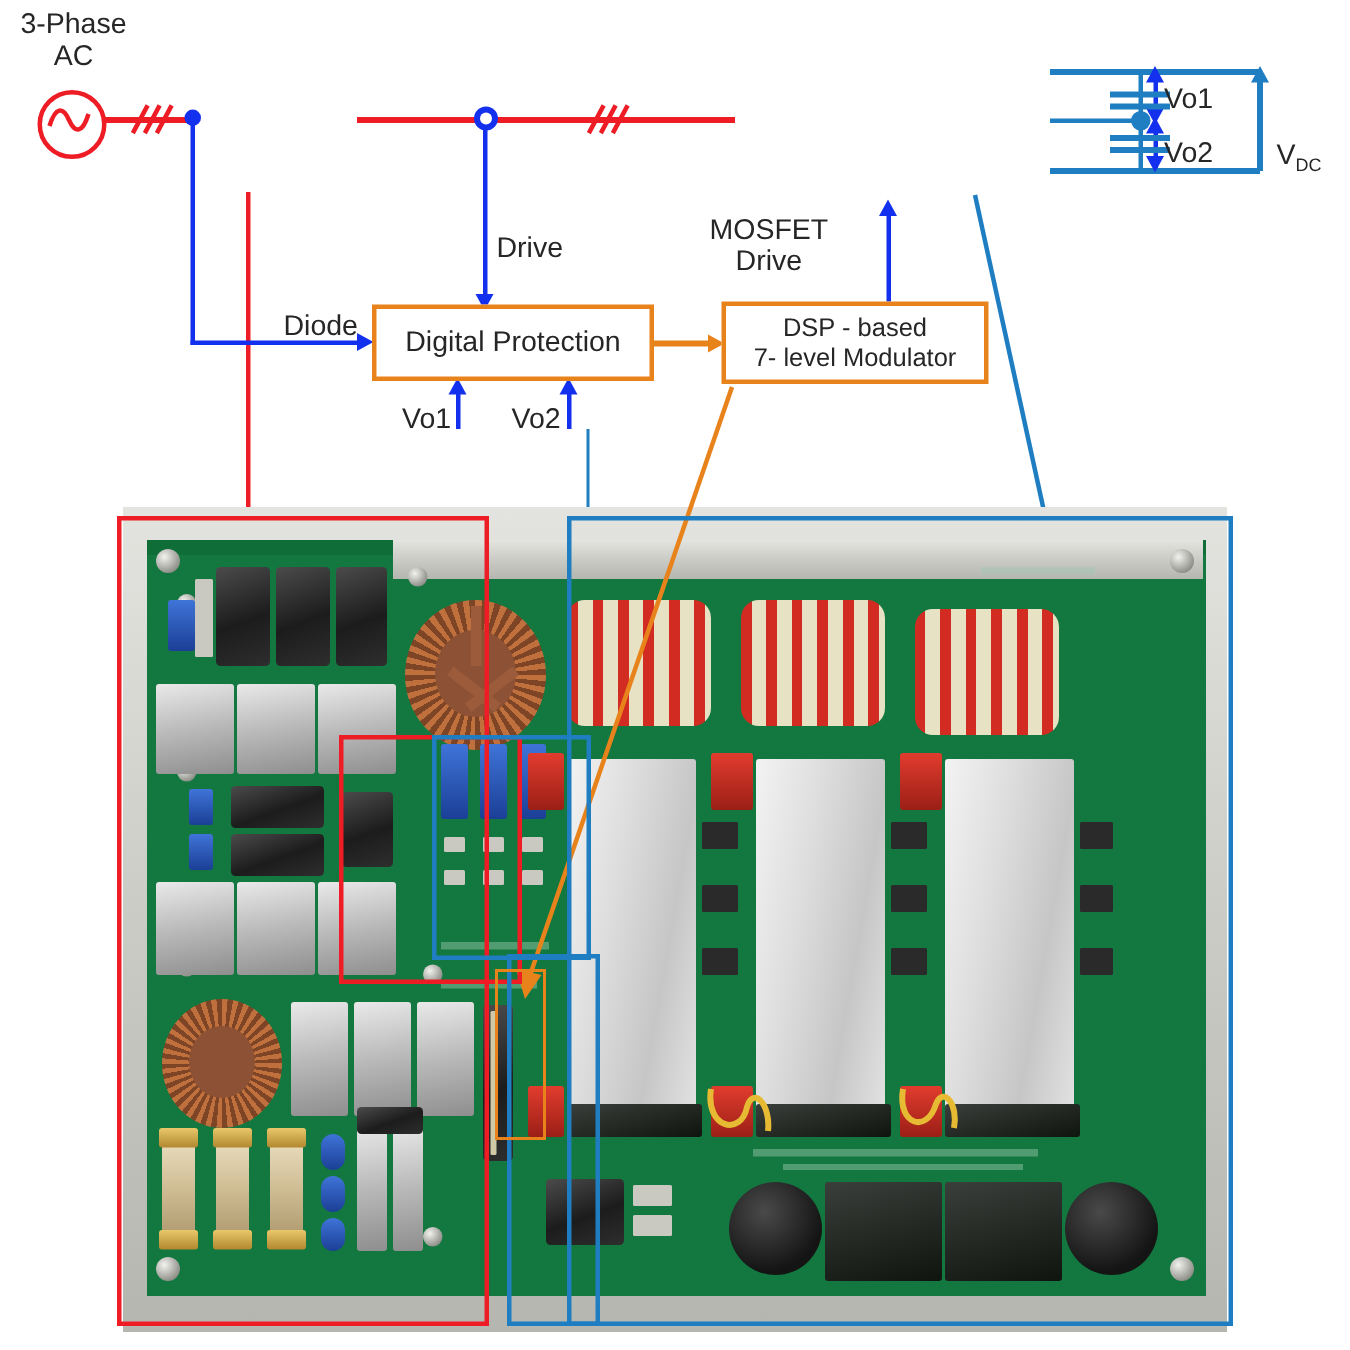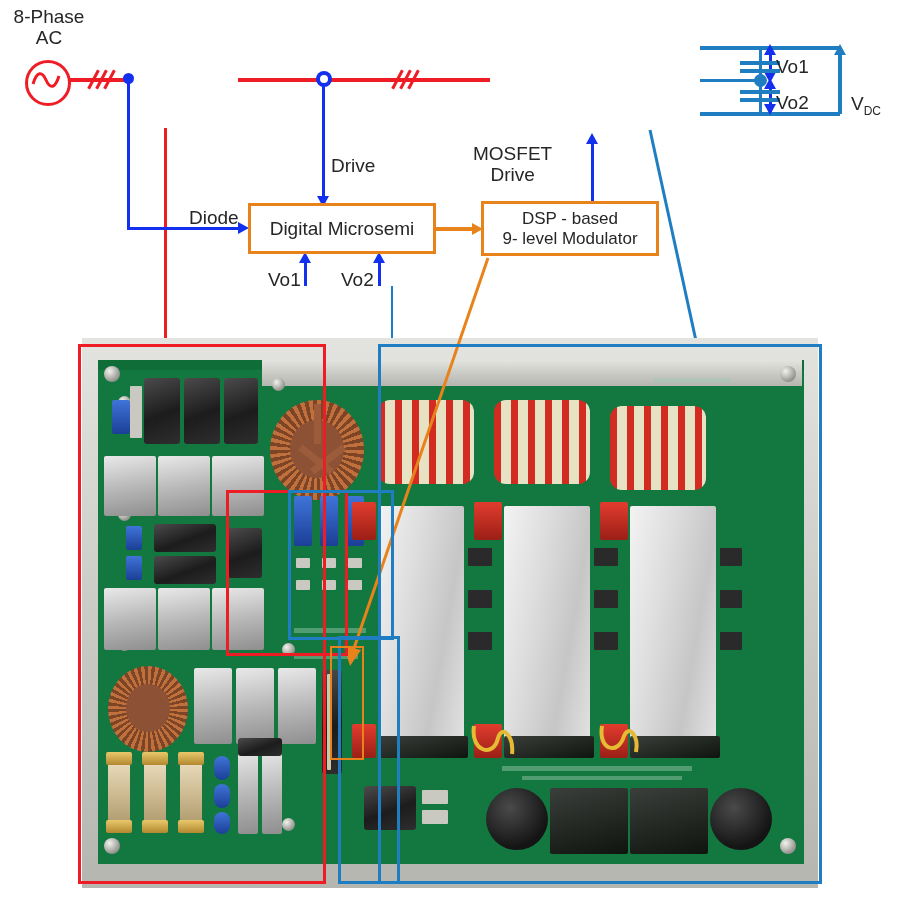--- a/index.html
+++ b/index.html
@@ -96,21 +96,21 @@
   .ind{position:absolute;border-radius:12px;
        background:repeating-linear-gradient(90deg,#d12b22 0px,#d12b22 7px,#e8e2c4 7px,#e8e2c4 17px);}
   .smd{position:absolute;background:#c9c9c2;border-radius:1px;}
   .smd.d{background:#2a2a2a;}
 </style>
 </head>
 <body>
 
 <div id="root">
 
-  <div class="lbl" style="left:4px;top:6px;font-size:19px;text-align:center;width:90px;">8-Phase
+  <div class="lbl" style="left:4px;top:6px;font-size:19px;text-align:center;width:90px;">3-Phase
 AC</div>
 
   <div class="acsrc" style="left:25px;top:60px;width:40px;height:40px;"></div>
   <svg class="abs" style="left:31px;top:67px;width:30px;height:27px;z-index:6;">
     <path d="M2 17 C 6 4, 11 4, 15 13 C 19 22, 24 22, 28 9" stroke="#ee1c25" stroke-width="3" fill="none"></path>
   </svg>
 
   <div class="w wr" style="left:65px;top:78px;width:65px;height:3.5px;"></div>
   <div class="slash" style="left:92px;top:69px;"></div>
   <div class="slash" style="left:100px;top:69px;"></div>
@@ -130,35 +130,35 @@
   <div class="w wb" style="left:321.5px;top:82px;width:3.5px;height:120px;"></div>
   <div class="ah ah-down-b" style="left:317px;top:196px;"></div>
   <div class="lbl" style="left:331px;top:155px;font-size:19px;">Drive</div>
 
   <div class="dot" style="left:123px;top:73px;width:11px;height:11px;background:#1330ee;"></div>
   <div class="w wb" style="left:126.5px;top:78px;width:3.5px;height:152px;"></div>
   <div class="w wb" style="left:126.5px;top:226.5px;width:116px;height:3.5px;"></div>
   <div class="ah ah-right-b" style="left:238px;top:222px;"></div>
   <div class="lbl" style="left:189px;top:207px;font-size:19px;">Diode</div>
 
-  <div class="blk blk-orange" style="left:248px;top:203px;width:188px;height:51px;font-size:19px;">Digital Microsemi</div>
+  <div class="blk blk-orange" style="left:248px;top:203px;width:188px;height:51px;font-size:19px;">Digital Protection</div>
 
   <div class="w wb" style="left:303.5px;top:258px;width:3.5px;height:28px;"></div>
   <div class="ah ah-up-b" style="left:299px;top:252px;"></div>
   <div class="lbl" style="left:268px;top:269px;font-size:19px;">Vo1</div>
 
   <div class="w wb" style="left:377.5px;top:258px;width:3.5px;height:28px;"></div>
   <div class="ah ah-up-b" style="left:373px;top:252px;"></div>
   <div class="lbl" style="left:341px;top:269px;font-size:19px;">Vo2</div>
 
   <div class="w wo" style="left:436px;top:227px;width:40px;height:3.5px;"></div>
   <div class="ah ah-right-o" style="left:472px;top:223px;"></div>
 
   <div class="blk blk-orange" style="left:481px;top:201px;width:178px;height:55px;font-size:17px;">DSP - based
-9- level Modulator</div>
+7- level Modulator</div>
 
   <div class="w wb" style="left:590.5px;top:140px;width:3.5px;height:62px;"></div>
   <div class="ah ah-up-b" style="left:586px;top:133px;"></div>
   <div class="lbl" style="left:473px;top:143px;font-size:19px;text-align:center;">MOSFET
 Drive</div>
 
 
   <div class="w wbl" style="left:700px;top:46px;width:140px;height:3.5px;"></div>
   <div class="w wbl" style="left:700px;top:78.5px;width:62px;height:3.5px;"></div>
   <div class="w wbl" style="left:700px;top:112px;width:140px;height:3.5px;"></div>

